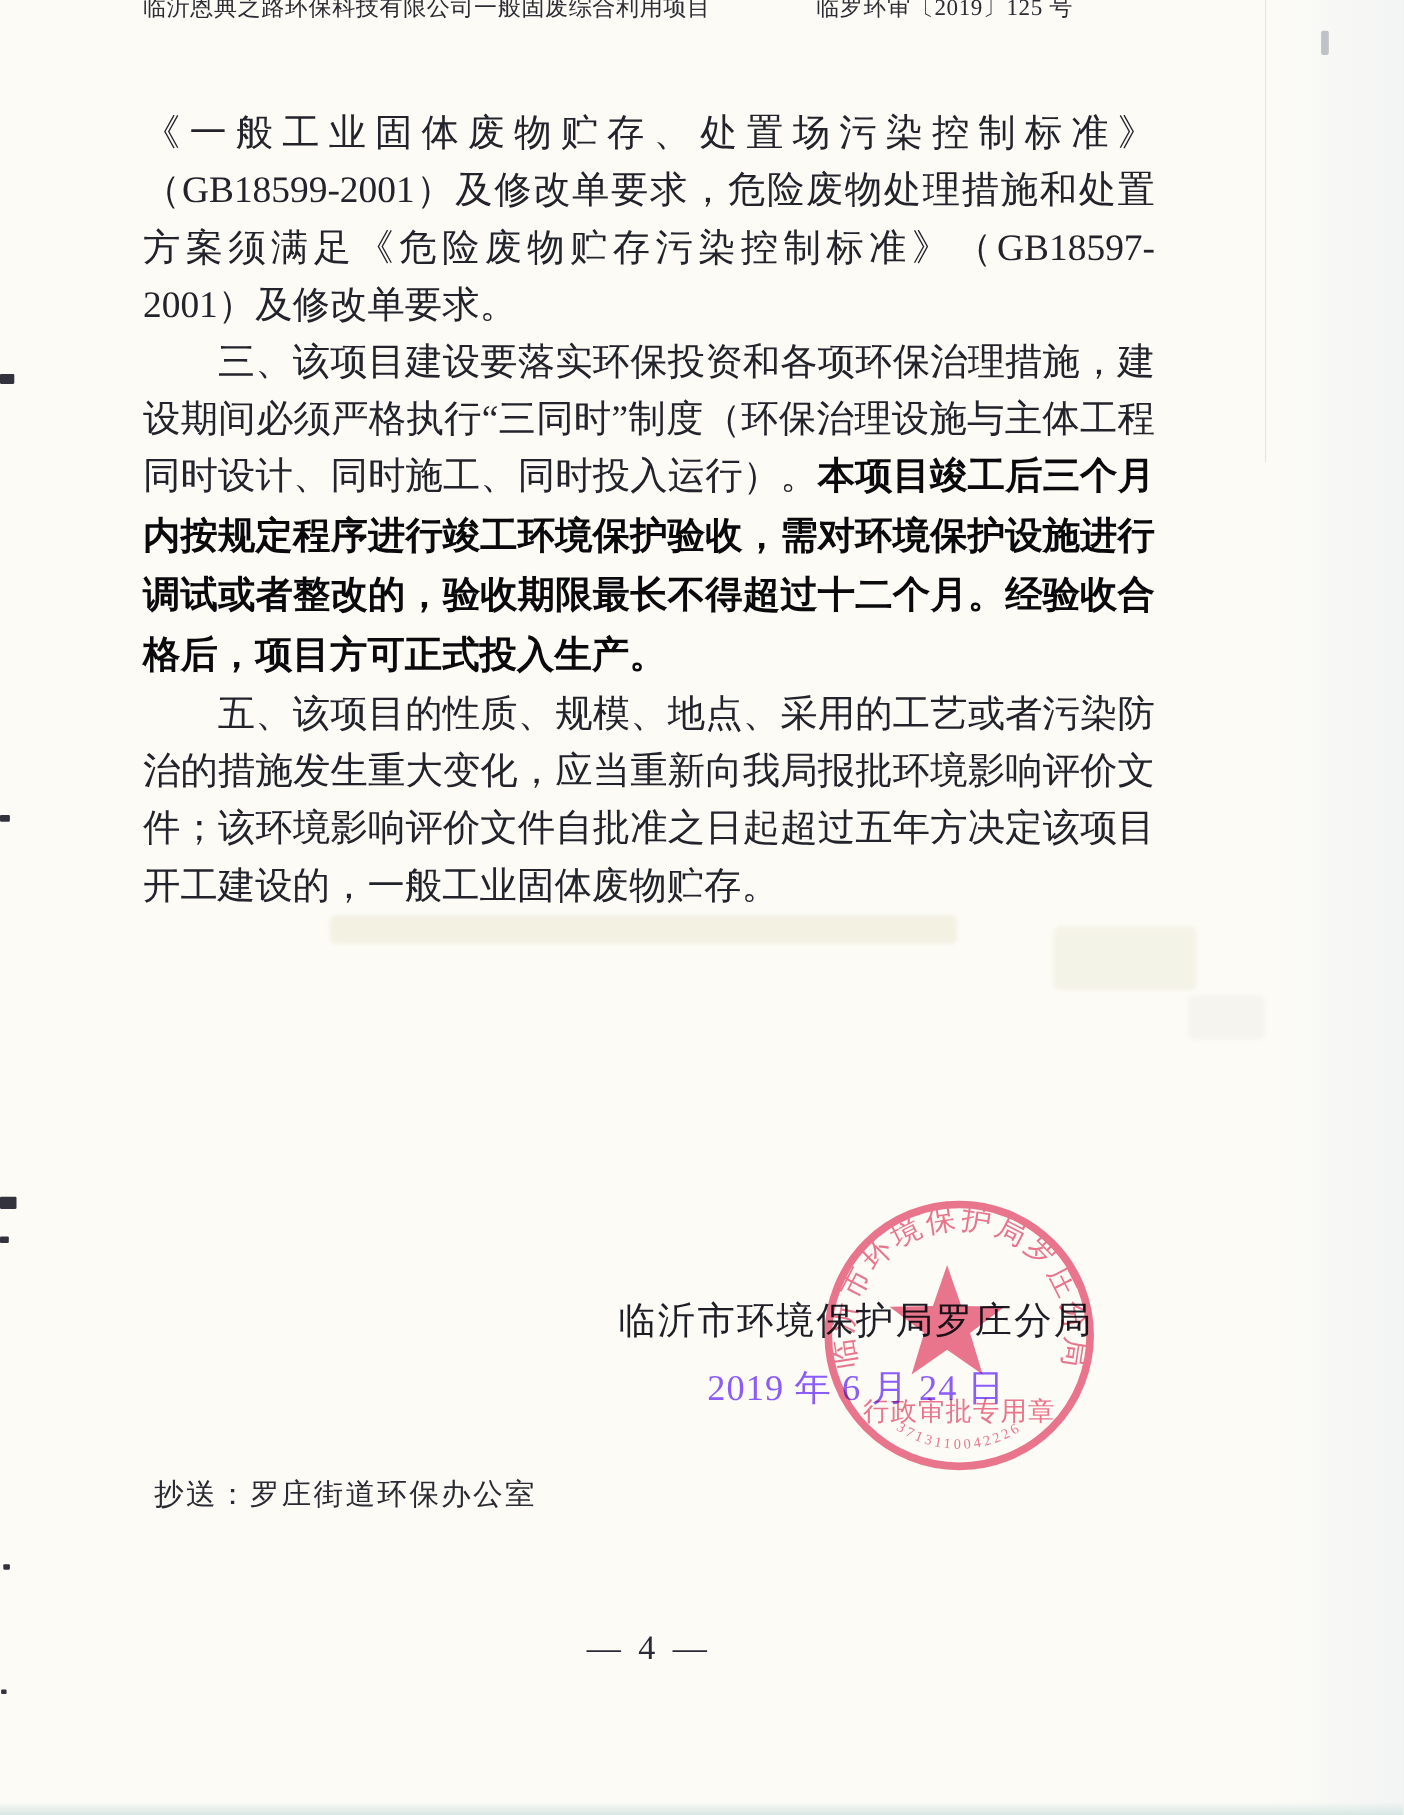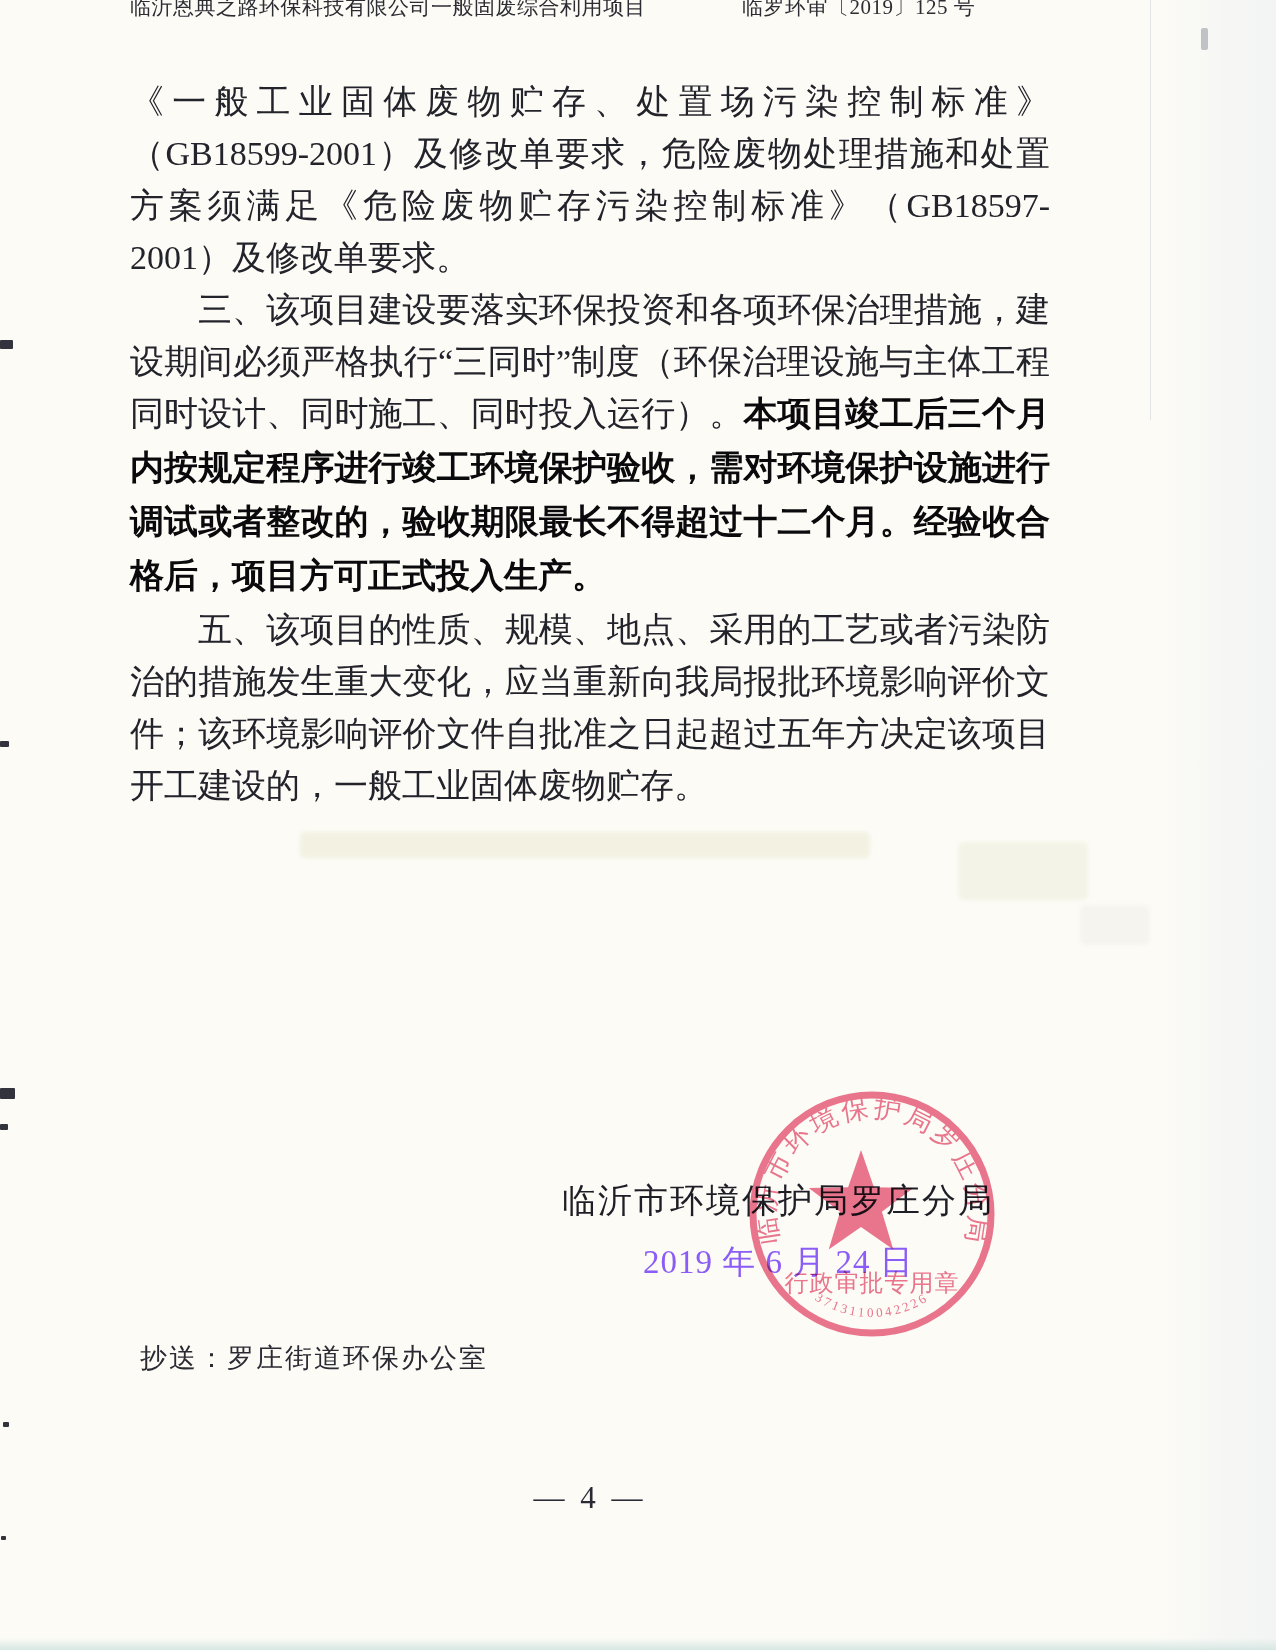--- a/index.html
+++ b/index.html
@@ -10,21 +10,21 @@
     overflow:hidden;
     font-family:"Liberation Serif","DejaVu Serif",serif;
     color:#23232b;
   }
   
   .hdr{position:absolute;top:-7px;font-size:21px;color:#2c2c33;letter-spacing:.5px;white-space:nowrap;}
   .hdr-left{left:130px;}
   .hdr-right{left:742px;}
   
   .doc-body{
-    position:absolute;left:130px;top:76px;width:920px;
+    position:absolute;left:130px;top:96px;width:920px;
     font-size:34px;line-height:52px;
     text-align:justify;text-justify:inter-character;
   }
   .doc-body p{margin:0;}
   .doc-body p.indent{text-indent:2em;}
   .bold-run{
     font-family:Liberation Mono, monospace;
     font-weight:700;color:#0a0a0d;
   }
   

